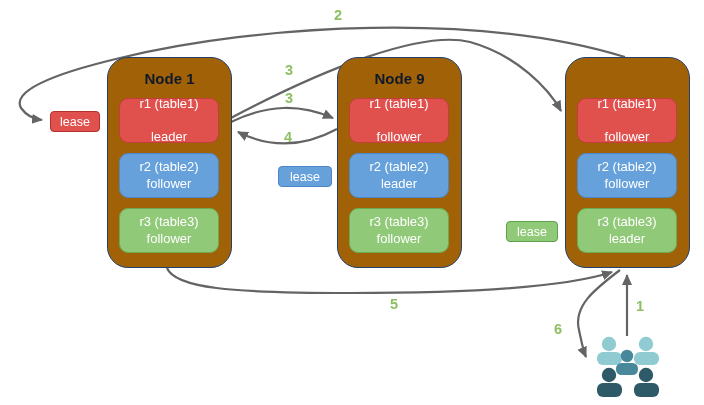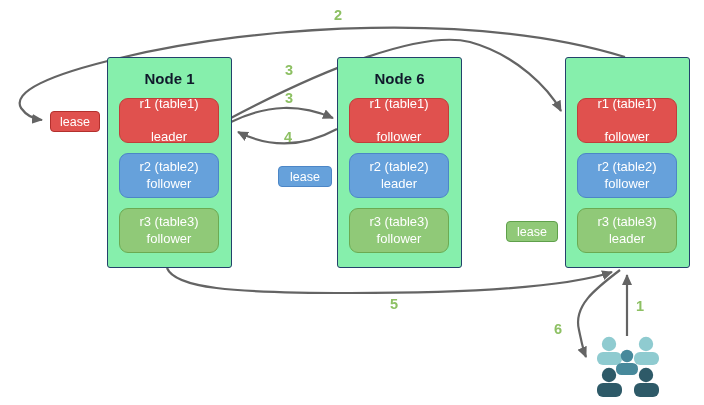--- a/index.html
+++ b/index.html
@@ -3,21 +3,21 @@
 <meta charset="utf-8">
 <style>
   html,body{margin:0;padding:0;background:#ffffff;}
   .canvas{
     position:relative;width:704px;height:405px;background:#ffffff;
     font-family:"Liberation Sans",sans-serif;overflow:hidden;
   }
   .arrow-layer{position:absolute;left:0;top:0;pointer-events:none;}
   .node{
     position:absolute;top:57px;width:125px;height:211px;
-    background:#86efac;border:1.6px solid #24416B;border-radius:3px;
+    background:#a16207;border:1.6px solid #24416B;border-radius:21px;
     box-sizing:border-box;
   }
   .node-1{left:107px}
   .node-2{left:337px}
   .node-3{left:565px}
   .node-title{
     text-align:center;margin-top:12px;font-weight:bold;font-size:15px;color:#10192b;
   }
   .replica{
     position:absolute;left:11px;width:100px;height:45px;border-radius:9px;
@@ -105,21 +105,21 @@
       <span>r2 (table2)</span>
       <span>follower</span>
     </div>
     <div class="replica rep-2 rep-green">
       <span>r3 (table3)</span>
       <span>follower</span>
     </div>
   </div>
 
   <div class="node node-2">
-    <div class="node-title">Node 6</div>
+    <div class="node-title">Node 9</div>
     <div class="replica rep-0 rep-red">
       <span>r1 (table1)</span>
       <span>follower</span>
     </div>
     <div class="replica rep-1 rep-blue">
       <span>r2 (table2)</span>
       <span>leader</span>
     </div>
     <div class="replica rep-2 rep-green">
       <span>r3 (table3)</span>

